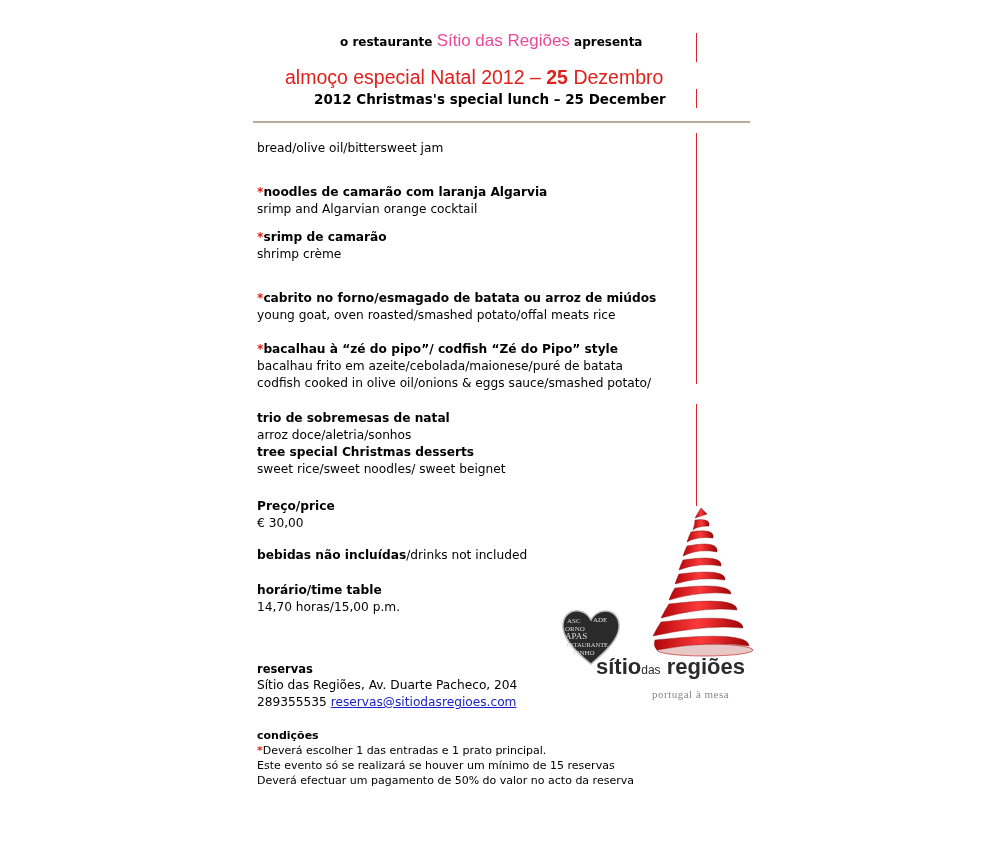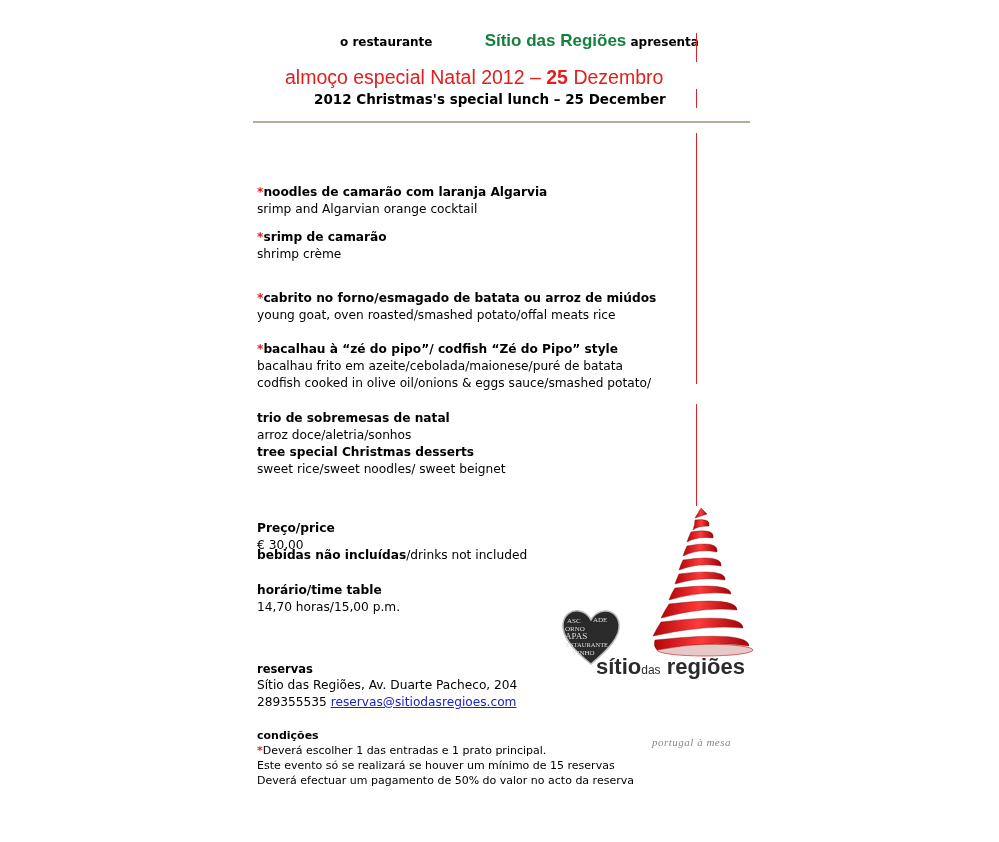--- a/index.html
+++ b/index.html
@@ -1,38 +1,38 @@
 <!DOCTYPE html>
 <html><head>
 <meta charset="utf-8">
 <style>
   html, body { margin: 0; padding: 0; background: #ffffff; }
   body { width: 999px; height: 842px; position: relative; overflow: hidden;
          font-family: "DejaVu Sans", sans-serif; color: #000; }
   .abs { position: absolute; }
   .intro { left: 0; width: 999px; top: 31px; text-align: center; font-size: 12px; font-weight: bold; white-space: nowrap; }
   .intro-inner { position: absolute; left: 340px; top: 0; }
-  .intro .brand { font-weight: bold; color: #15803d; font-size: 17px; font-family: "Liberation Sans", sans-serif; margin-left: 48px; }
+  .intro .brand { font-weight: normal; color: #ec4899; font-size: 17px; font-family: "Liberation Sans", sans-serif; }
   .title-pt { left: 285px; top: 66px; color: #e0201c; font-size: 19.5px; font-family: "Liberation Sans", sans-serif; white-space: nowrap; text-align: center; }
   .title-pt b { font-weight: bold; }
   .title-en { left: 314px; top: 91px; font-size: 13.5px; font-weight: bold; white-space: nowrap; font-family: "DejaVu Sans", sans-serif; }
   .divider { left: 253px; top: 121px; width: 497px; height: 0; border-top: 2px solid #b5ac9c; }
   .vline { left: 696px; width: 1px; background: #d8242a; }
   .content { left: 257px; width: 440px; font-size: 12.2px; line-height: 17px; }
   .h { font-weight: bold; white-space: nowrap; }
   .t { white-space: nowrap; }
   .star { color: #e0201c; font-weight: bold; }
   .link { color: #1a22c8; text-decoration: underline; }
   .small { font-size: 11px; line-height: 15px; }
   
   .heart { left: 560px; top: 608px; width: 62px; height: 58px; }
   .logo-text { left: 596px; top: 654px; font-size: 22px; white-space: nowrap; color: #2b2b2b; font-family: "Liberation Sans", sans-serif; }
   .logo-text .big { font-weight: bold; }
   .logo-text .sm { font-size: 12px; }
-  .tagline { left: 652px; top: 688px; font-size: 11px; font-style: italic; color: #888; white-space: nowrap; font-family: "Liberation Serif", serif; letter-spacing: 0.5px; margin-top: 48px; }
+  .tagline { left: 652px; top: 688px; font-size: 11px; color: #888; white-space: nowrap; font-family: "Liberation Serif", serif; letter-spacing: 0.5px; }
   .tree { left: 645px; top: 500px; width: 110px; height: 158px; }
 </style>
 </head>
 <body>
 
 <div class="abs intro">
   <div class="intro-inner">
     <span>o restaurante</span>
     <span class="brand">Sítio das Regiões</span>
     <span>apresenta</span>
@@ -47,20 +47,21 @@
 <div class="abs title-en">2012 Christmas's special lunch – 25 December</div>
 
 <div class="abs divider"></div>
 
 <div class="abs vline" style="top:33px;height:29px"></div>
 <div class="abs vline" style="top:89px;height:19px"></div>
 <div class="abs vline" style="top:133px;height:251px"></div>
 <div class="abs vline" style="top:404px;height:102px"></div>
 
 <div class="abs content" style="top:140px">
+  <div class="t">bread/olive oil/bittersweet jam</div>
 </div>
 
 <div class="abs content" style="top:184px">
   <div class="h"><span class="star">*</span><span>noodles de camarão com laranja Algarvia</span></div>
   <div class="t">srimp and Algarvian orange cocktail</div>
 </div>
 
 <div class="abs content" style="top:229px">
   <div class="h"><span class="star">*</span><span>srimp de camarão</span></div>
   <div class="t">shrimp crème</div>
@@ -77,21 +78,21 @@
   <div class="t">codfish cooked in olive oil/onions &amp; eggs sauce/smashed potato/</div>
 </div>
 
 <div class="abs content" style="top:410px">
   <div class="h">trio de sobremesas de natal</div>
   <div class="t">arroz doce/aletria/sonhos</div>
   <div class="h">tree special Christmas desserts</div>
   <div class="t">sweet rice/sweet noodles/ sweet beignet</div>
 </div>
 
-<div class="abs content" style="top:520px">
+<div class="abs content" style="top:498px">
   <div class="h">Preço/price</div>
   <div class="t">€ 30,00</div>
 </div>
 
 <div class="abs content" style="top:547px">
   <div class="t"><b>bebidas não incluídas</b><span>/drinks not included</span></div>
 </div>
 
 <div class="abs content" style="top:582px">
   <div class="h">horário/time table</div>

